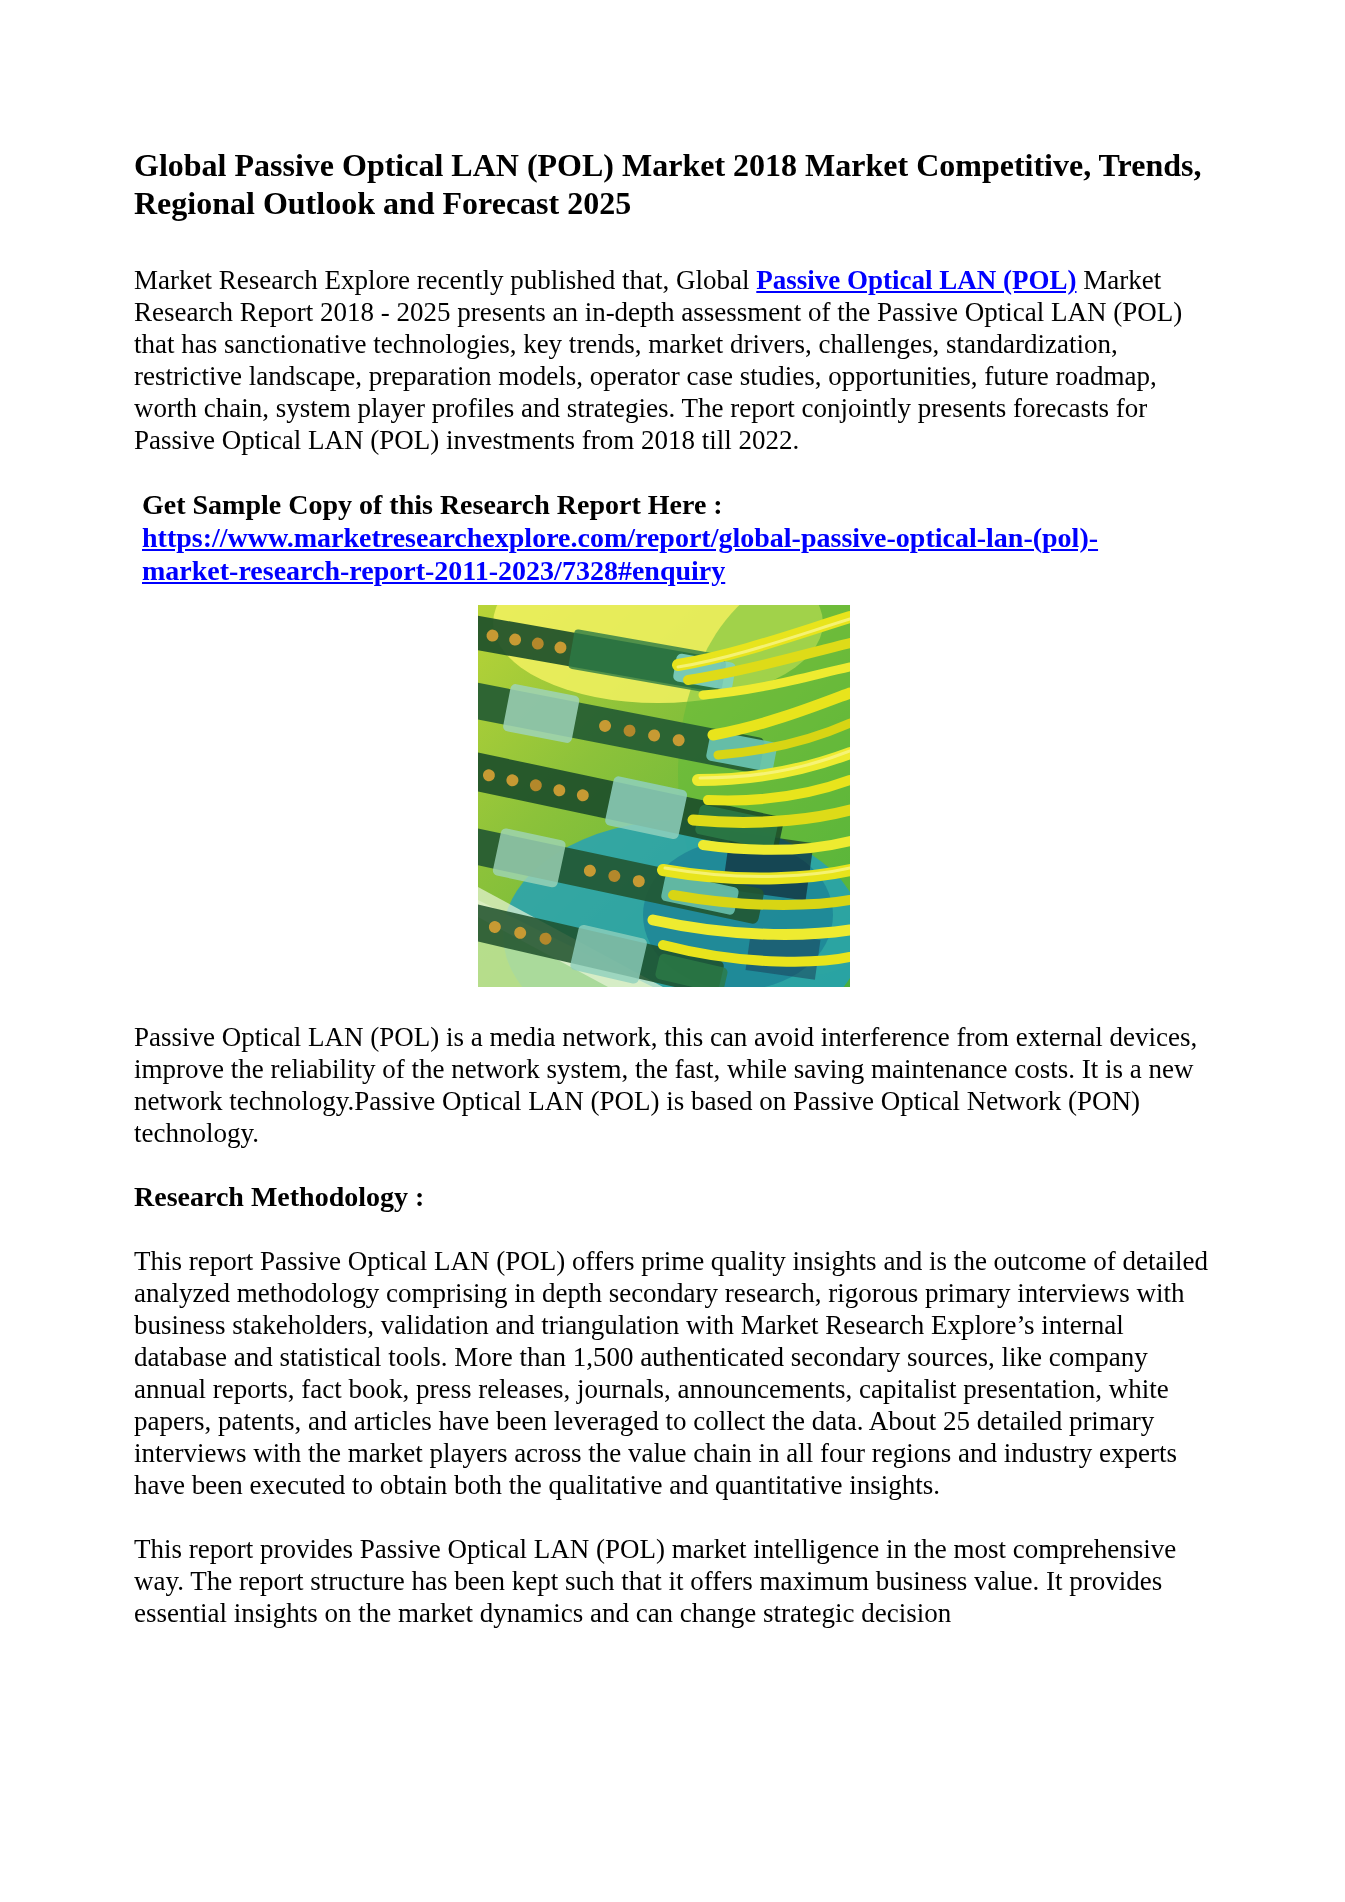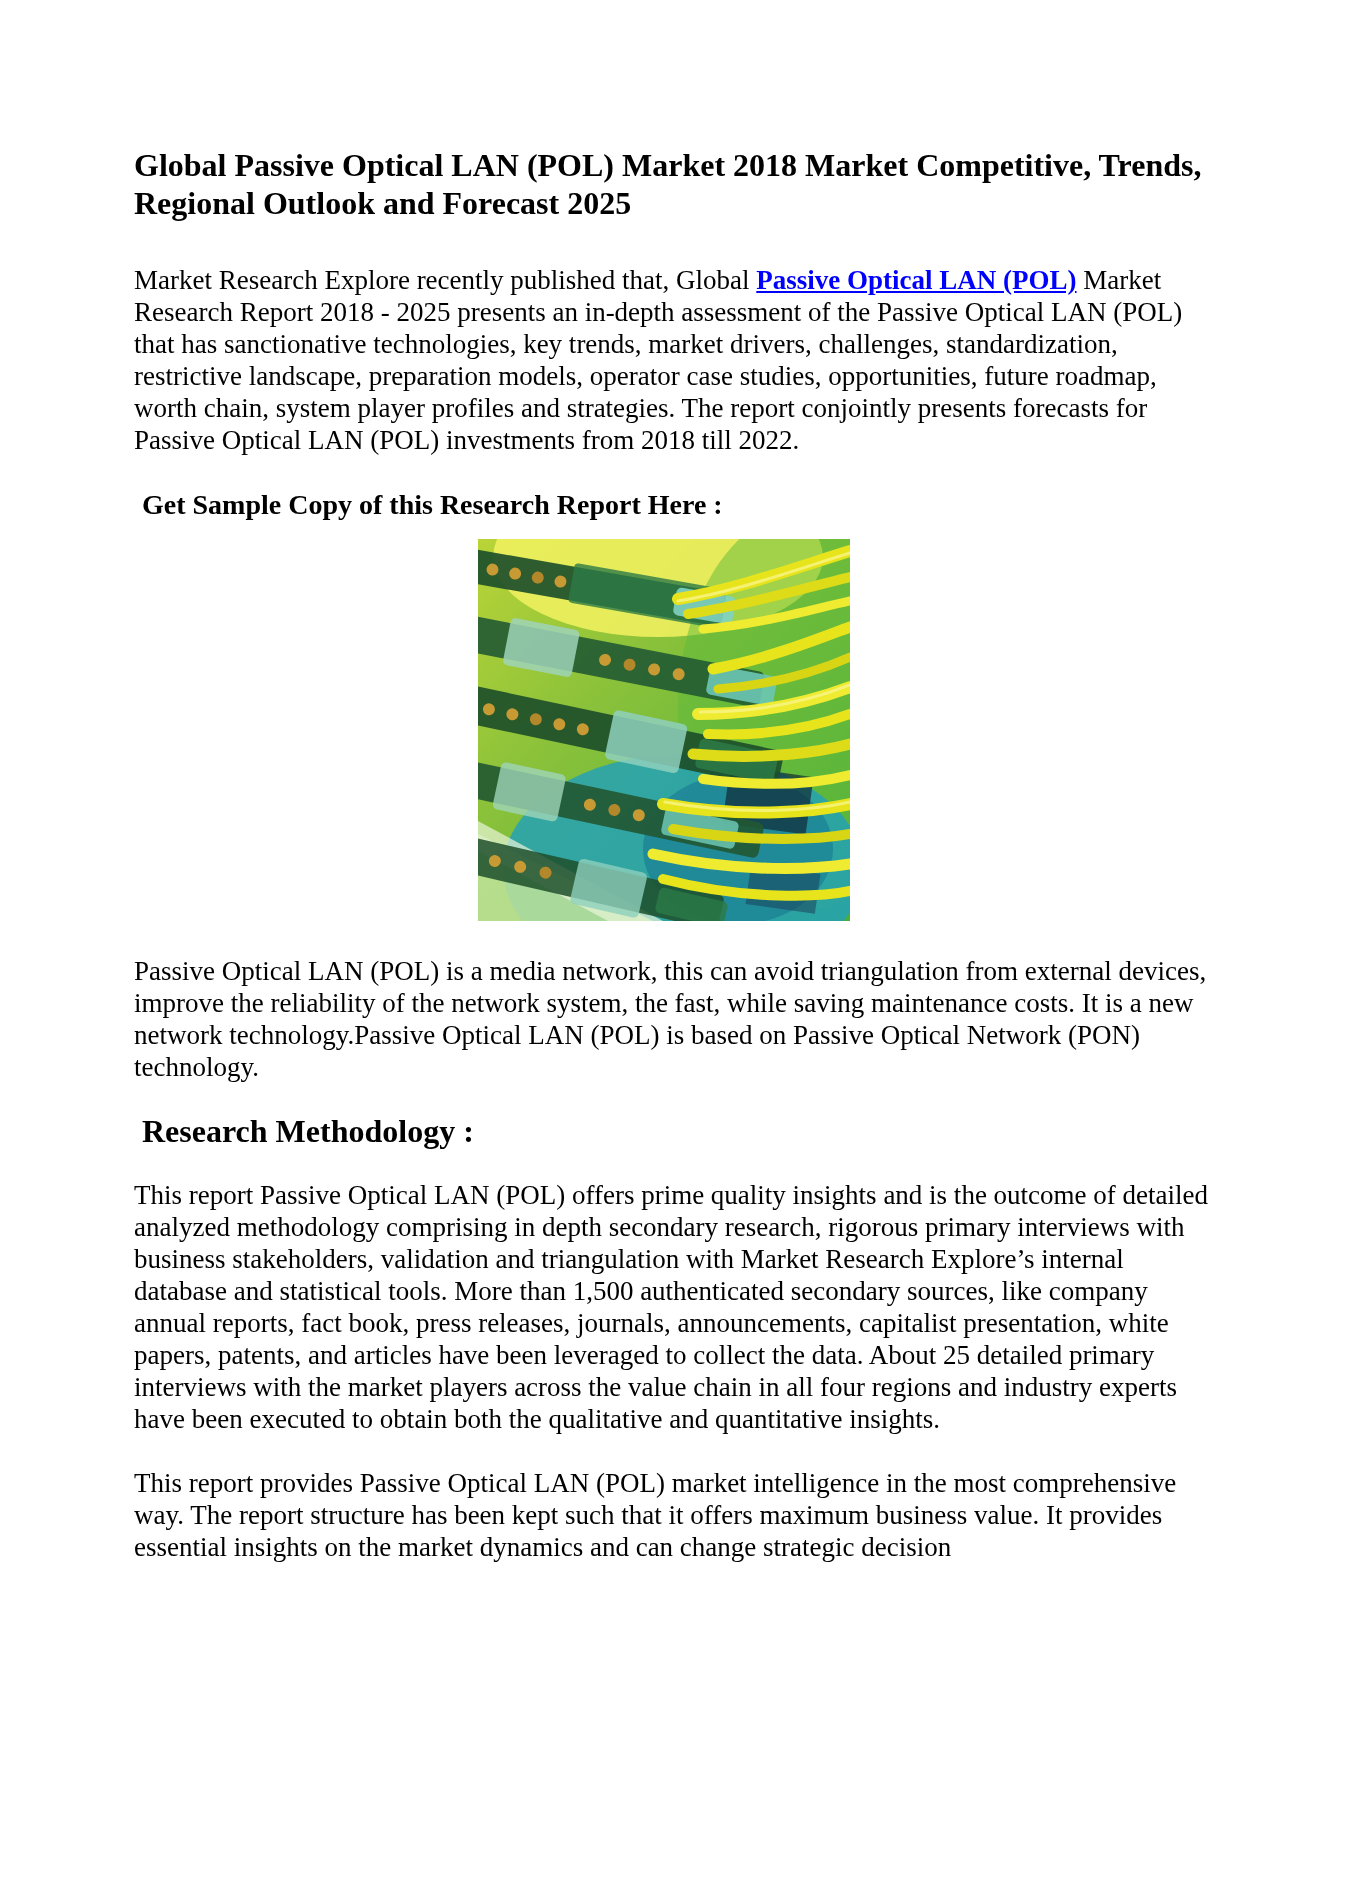--- a/index.html
+++ b/index.html
@@ -23,24 +23,24 @@
     line-height: 38px;
     font-weight: bold;
     margin: 0 0 42px 0;
   }
   p.body {
     font-size: 27px;
     line-height: 32px;
     margin: 0 0 32px 0;
   }
   .section-heading {
-    font-size: 32px;
+    font-size: 28px;
     line-height: 32px;
     font-weight: bold;
-    margin: 0 0 32px 8px;
+    margin: 0 0 32px 0;
   }
   .sample-block {
     font-size: 28px;
     line-height: 33px;
     margin: 8px;
   }
   .sample-heading {
     font-weight: bold;
     margin: 0;
   }
@@ -61,20 +61,21 @@
 <body>
 
 <div class="page">
 
   <h1 class="doc-title">Global Passive Optical LAN (POL) Market 2018 Market Competitive, Trends, Regional Outlook and Forecast 2025</h1>
 
   <p class="body"><span>Market Research Explore recently published that, Global </span><a href="#" class="doc-link">Passive Optical LAN (POL)</a><span> Market Research Report 2018 - 2025 presents an in-depth assessment of the Passive Optical LAN (POL) that has sanctionative technologies, key trends, market drivers, challenges, standardization, restrictive landscape, preparation models, operator case studies, opportunities, future roadmap, worth chain, system player profiles and strategies. The report conjointly presents forecasts for Passive Optical LAN (POL) investments from 2018 till 2022.</span></p>
 
   <div class="sample-block">
     <p class="sample-heading">Get Sample Copy of this Research Report Here :</p>
+    <a href="#" class="doc-link"><span>https://www.marketresearchexplore.com/report/global-passive-optical-lan-(pol)-</span><br><span>market-research-report-2011-2023/7328#enquiry</span></a>
   </div>
 
   <div class="figure">
     <svg viewBox="0 0 372 382" preserveAspectRatio="none" aria-hidden="true">
       <defs>
         <linearGradient id="bg" x1="0" y1="0" x2="1" y2="1">
           <stop offset="0" stop-color="#b9d437"></stop>
           <stop offset="0.35" stop-color="#8cc23a"></stop>
           <stop offset="1" stop-color="#4aae3c"></stop>
         </linearGradient>
@@ -150,21 +151,21 @@
         <path d="M195,290 C280,305 345,300 372,295" stroke="#d8d514" stroke-width="10"></path>
         <path d="M175,315 C265,335 340,330 372,325" stroke="#eeeb30" stroke-width="11"></path>
         <path d="M185,340 C270,362 345,358 372,352" stroke="#e8e41c" stroke-width="10"></path>
         <path d="M200,62 C260,52 320,30 372,14" stroke="#f7f588" stroke-width="3" opacity="0.8"></path>
         <path d="M222,173 C292,173 342,158 372,146" stroke="#f7f588" stroke-width="3" opacity="0.8"></path>
         <path d="M187,263 C272,278 342,270 372,263" stroke="#f7f588" stroke-width="3" opacity="0.8"></path>
       </g>
     </svg>
   </div>
 
-  <p class="body">Passive Optical LAN (POL) is a media network, this can avoid triangulation from external devices, improve the reliability of the network system, the fast, while saving maintenance costs. It is a new network technology.Passive Optical LAN (POL) is based on Passive Optical Network (PON) technology.</p>
+  <p class="body">Passive Optical LAN (POL) is a media network, this can avoid interference from external devices, improve the reliability of the network system, the fast, while saving maintenance costs. It is a new network technology.Passive Optical LAN (POL) is based on Passive Optical Network (PON) technology.</p>
 
   <h2 class="section-heading">Research Methodology :</h2>
 
   <p class="body">This report Passive Optical LAN (POL) offers prime quality insights and is the outcome of detailed analyzed methodology comprising in depth secondary research, rigorous primary interviews with business stakeholders, validation and triangulation with Market Research Explore’s internal database and statistical tools. More than 1,500 authenticated secondary sources, like company annual reports, fact book, press releases, journals, announcements, capitalist presentation, white papers, patents, and articles have been leveraged to collect the data. About 25 detailed primary interviews with the market players across the value chain in all four regions and industry experts have been executed to obtain both the qualitative and quantitative insights.</p>
 
 
   <p class="body">This report provides Passive Optical LAN (POL) market intelligence in the most comprehensive way. The report structure has been kept such that it offers maximum business value. It provides essential insights on the market dynamics and can change strategic decision</p>
 
 </div>
 

